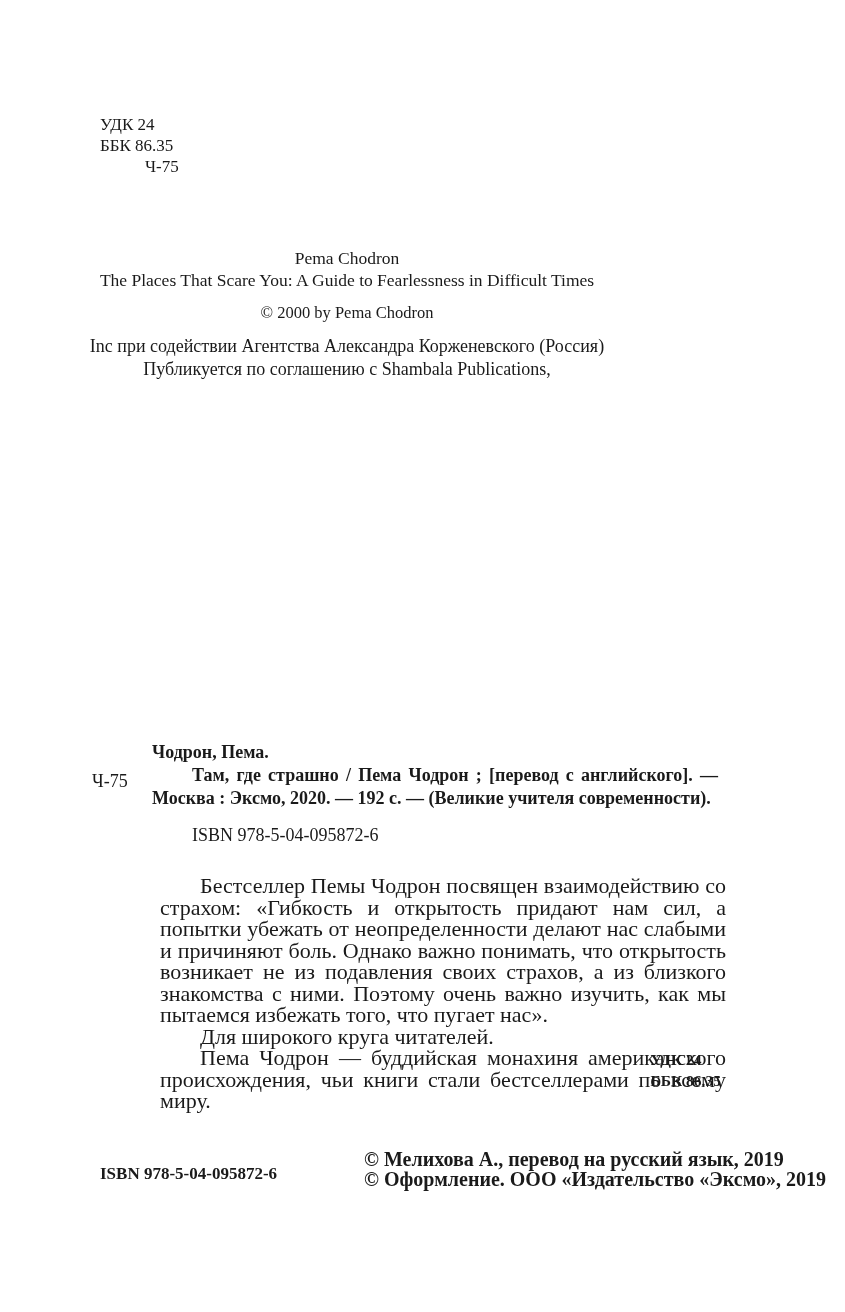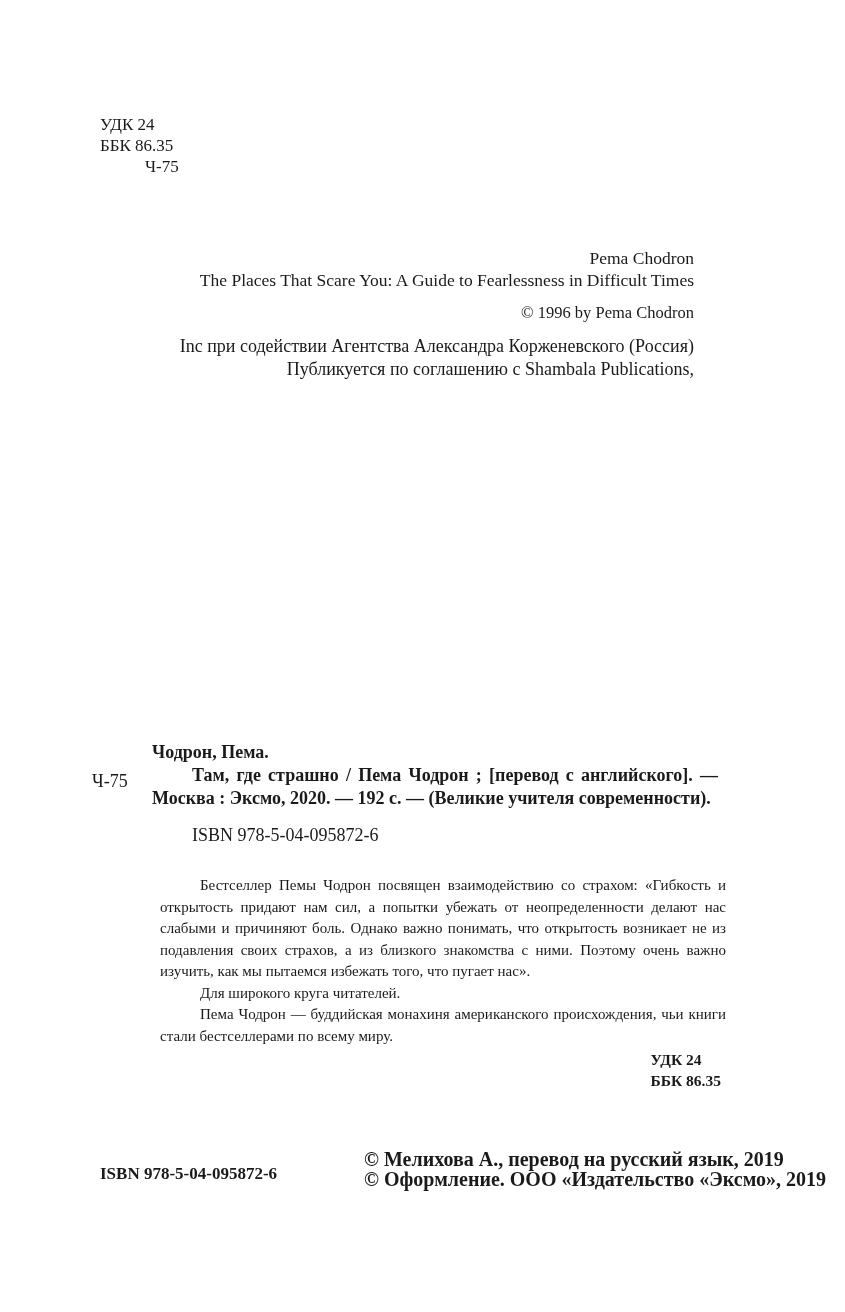--- a/index.html
+++ b/index.html
@@ -4,49 +4,49 @@
   <style>
     html, body { margin: 0; padding: 0; background: #ffffff; }
     body {
       width: 845px; height: 1312px; position: relative; overflow: hidden;
       font-family: "Liberation Serif", "DejaVu Serif", serif;
       color: #1a1a1a;
     }
     .abs { position: absolute; }
     .udc-top { left: 100px; top: 114px; font-size: 17px; line-height: 21px; }
     .udc-top .indent { padding-left: 45px; }
-    .center-block { left: 0; width: 694px; text-align: right; font-size: 17.5px; }
+    .center-block { left: 0; width: 694px; text-align: center; font-size: 17.5px; }
     .orig-author { top: 247px; line-height: 22px; }
     .orig-title { top: 269px; line-height: 22px; }
     .orig-copy { top: 302px; line-height: 22px; font-size: 16.5px; }
     .license { top: 335px; line-height: 23px; font-size: 18px; }
     .biblio { left: 152px; top: 741px; width: 566px; font-size: 18px; line-height: 23px; }
     .biblio .author { font-weight: bold; }
     .biblio .code { position: absolute; left: -60px; top: 29px; }
     .biblio .entry { text-indent: 40px; text-align: justify; font-weight: bold; }
     .biblio .isbn { margin-top: 14px; padding-left: 40px; }
-    .annot { left: 160px; top: 875px; width: 566px; font-size: 15px; line-height: 21.5px; }
+    .annot { left: 160px; top: 875px; width: 566px; font-size: 22px; line-height: 21.5px; }
     .annot p { margin: 0; text-indent: 40px; text-align: justify; }
     .annot .last { text-align-last: left; }
     .udc-bottom { right: 124px; top: 1049px; font-weight: bold; font-size: 15.5px; line-height: 21px; text-align: left; }
     .isbn-bottom { left: 100px; top: 1164px; font-weight: bold; font-size: 17px; }
     .copyrights { left: 364px; top: 1149px; font-weight: bold; font-size: 20px; line-height: 20px; }
   </style>
 </head>
 <body>
 
 <div class="abs udc-top">
   <div>УДК 24</div>
   <div>ББК 86.35</div>
   <div class="indent">Ч-75</div>
 </div>
 
 <div class="abs center-block orig-author">Pema Chodron</div>
 <div class="abs center-block orig-title">The Places That Scare You: A Guide to Fearlessness in Difficult Times</div>
-<div class="abs center-block orig-copy">© 1996 by Pema Chodron</div>
+<div class="abs center-block orig-copy">© 2000 by Pema Chodron</div>
 
 <div class="abs center-block license">
   <div>Inc при содействии Агентства Александра Корженевского (Россия)</div>
   <div>Публикуется по соглашению с Shambala Publications,</div>
 </div>
 
 <div class="abs biblio">
   <div class="author">Чодрон, Пема.</div>
   <div class="code">Ч-75</div>
   <div class="entry">Там, где страшно / Пема Чодрон ; [перевод с английского]. — Москва : Эксмо, 2020. — 192 с. — (Великие учителя современности).</div>

